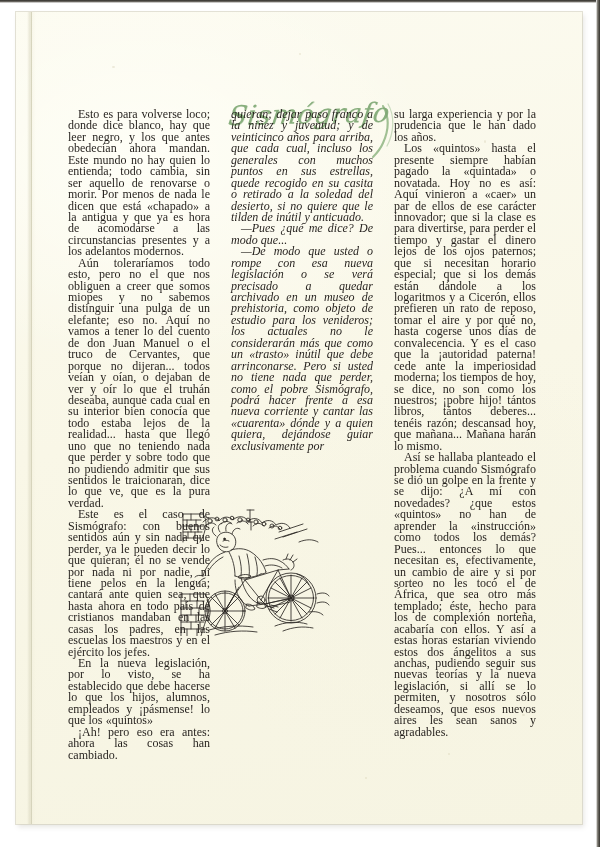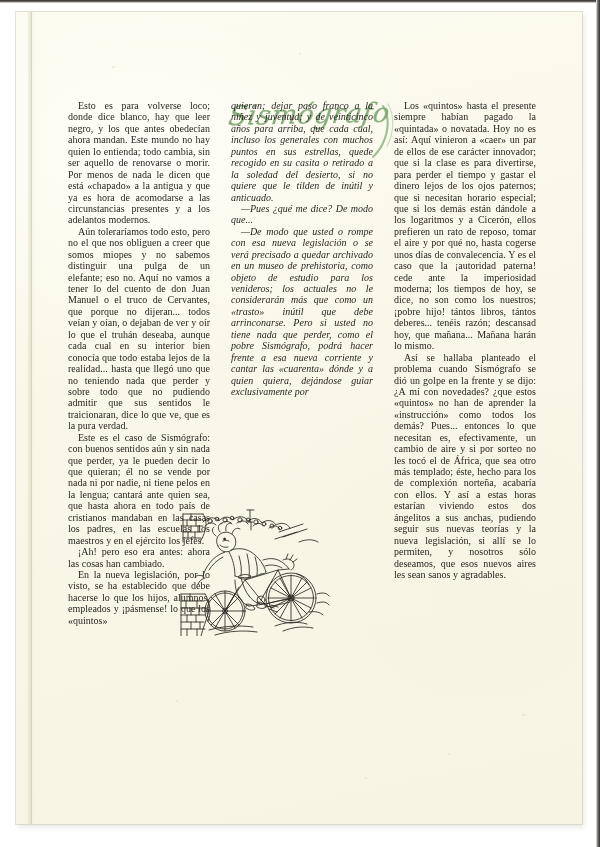--- a/index.html
+++ b/index.html
@@ -87,24 +87,24 @@
   
   #text-block {
     position: absolute;
     left: 52px;
     top: 82px;
     width: 468px;
     height: 690px;
   }
   .column {
     position: absolute;
-    top: 6px;
+    top: 15px;
     width: 142px;
     color: #231f1c;
-    font-size: 10px;
+    font-size: 12px;
     line-height: 11.43px;
     text-align: justify;
     text-justify: inter-word;
     -webkit-hyphens: none;
     hyphens: none;
     word-spacing: 0.15px;
   }
   #col-left  { left: 0px; }
   #col-mid   { left: 163px; font-style: italic; }
   #col-right { left: 326px; }
@@ -188,31 +188,32 @@
       </svg>
       <div id="masthead-title">Sismógrafo</div>
     </div>
 
     <div id="text-block">
 
       <div class="column" id="col-left">
         <p>Esto es para volverse loco; donde dice blanco, hay que leer negro, y los que antes obedecían ahora mandan. Este mundo no hay quien lo entienda; todo cambia, sin ser aquello de renovarse o morir. Por menos de nada le dicen que está «chapado» a la antigua y que ya es hora de acomodarse a las circunstancias presentes y a los adelantos modernos.</p>
         <p>Aún toleraríamos todo esto, pero no el que nos obliguen a creer que somos miopes y no sabemos distinguir una pulga de un elefante; eso no. Aquí no vamos a tener lo del cuento de don Juan Manuel o el truco de Cervantes, que porque no dijeran... todos veían y oían, o dejaban de ver y oír lo que el truhán deseaba, aunque cada cual en su interior bien conocía que todo estaba lejos de la realidad... hasta que llegó uno que no teniendo nada que perder y sobre todo que no pudiendo admitir que sus sentidos le traicionaran, dice lo que ve, que es la pura verdad.</p>
         <p>Este es el caso de Sismógrafo: con buenos sentidos aún y sin nada que perder, ya le pueden decir lo que quieran; él no se vende por nada ni por nadie, ni tiene pelos en la lengua; cantará ante quien sea, que hasta ahora en todo país de cristianos mandaban en las casas los padres, en las escuelas los maestros y en el ejército los jefes.</p>
+        <p>En la nueva legislación, por lo visto, se ha establecido que debe hacerse lo que los hijos, alumnos, empleados y ¡pásmense! lo que los «quintos»</p>
         <p>¡Ah! pero eso era antes: ahora las cosas han cambiado.</p>
-        <p>En la nueva legislación, por lo visto, se ha establecido que debe hacerse lo que los hijos, alumnos, empleados y ¡pásmense! lo que los «quintos»</p>
       </div>
 
       <div class="column" id="col-mid">
         <p class="noindent">quieran; dejar paso franco a la niñez y juventud; y de veinticinco años para arriba, que cada cual, incluso los generales con muchos puntos en sus estrellas, quede recogido en su casita o retirado a la soledad del desierto, si no quiere que le tilden de inútil y anticuado.</p>
         <p>—Pues ¿qué me dice? De modo que...</p>
         <p>—De modo que usted o rompe con esa nueva legislación o se verá precisado a quedar archivado en un museo de prehistoria, como objeto de estudio para los venideros; los actuales no le considerarán más que como un «trasto» inútil que debe arrinconarse. Pero si usted no tiene nada que perder, como el pobre Sismógrafo, podrá hacer frente a esa nueva corriente y cantar las «cuarenta» dónde y a quien quiera, dejándose guiar exclusivamente por</p>
       </div>
 
       <div class="column" id="col-right">
+        <p class="noindent">su larga experiencia y por la prudencia que le han dado los años.</p>
         <p>Los «quintos» hasta el presente siempre habían pagado la «quintada» o novatada. Hoy no es así: Aquí vinieron a «caer» un par de ellos de ese carácter innovador; que si la clase es para divertirse, para perder el tiempo y gastar el dinero lejos de los ojos paternos; que si necesitan horario especial; que si los demás están dándole a los logaritmos y a Cicerón, ellos prefieren un rato de reposo, tomar el aire y por qué no, hasta cogerse unos días de convalecencia. Y es el caso que la ¡autoridad paterna! cede ante la imperiosidad moderna; los tiempos de hoy, se dice, no son como los nuestros; ¡pobre hijo! tántos libros, tántos deberes... tenéis razón; descansad hoy, que mañana... Mañana harán lo mismo.</p>
         <p>Así se hallaba planteado el problema cuando Sismógrafo se dió un golpe en la frente y se dijo: ¿A mí con novedades? ¿que estos «quintos» no han de aprender la «instrucción» como todos los demás? Pues... entonces lo que necesitan es, efectivamente, un cambio de aire y si por sorteo no les tocó el de África, que sea otro más templado; éste, hecho para los de complexión norteña, acabaría con ellos. Y así a estas horas estarían viviendo estos dos ángelitos a sus anchas, pudiendo seguir sus nuevas teorías y la nueva legislación, si allí se lo permiten, y nosotros sólo deseamos, que esos nuevos aires les sean sanos y agradables.</p>
       </div>
 
     </div>
 
     <div id="illustration">
       <svg width="152" height="128" viewBox="0 0 152 128">
         <g fill="none" stroke="#2b2724" stroke-width="0.85" stroke-linecap="round" stroke-linejoin="round">
 

